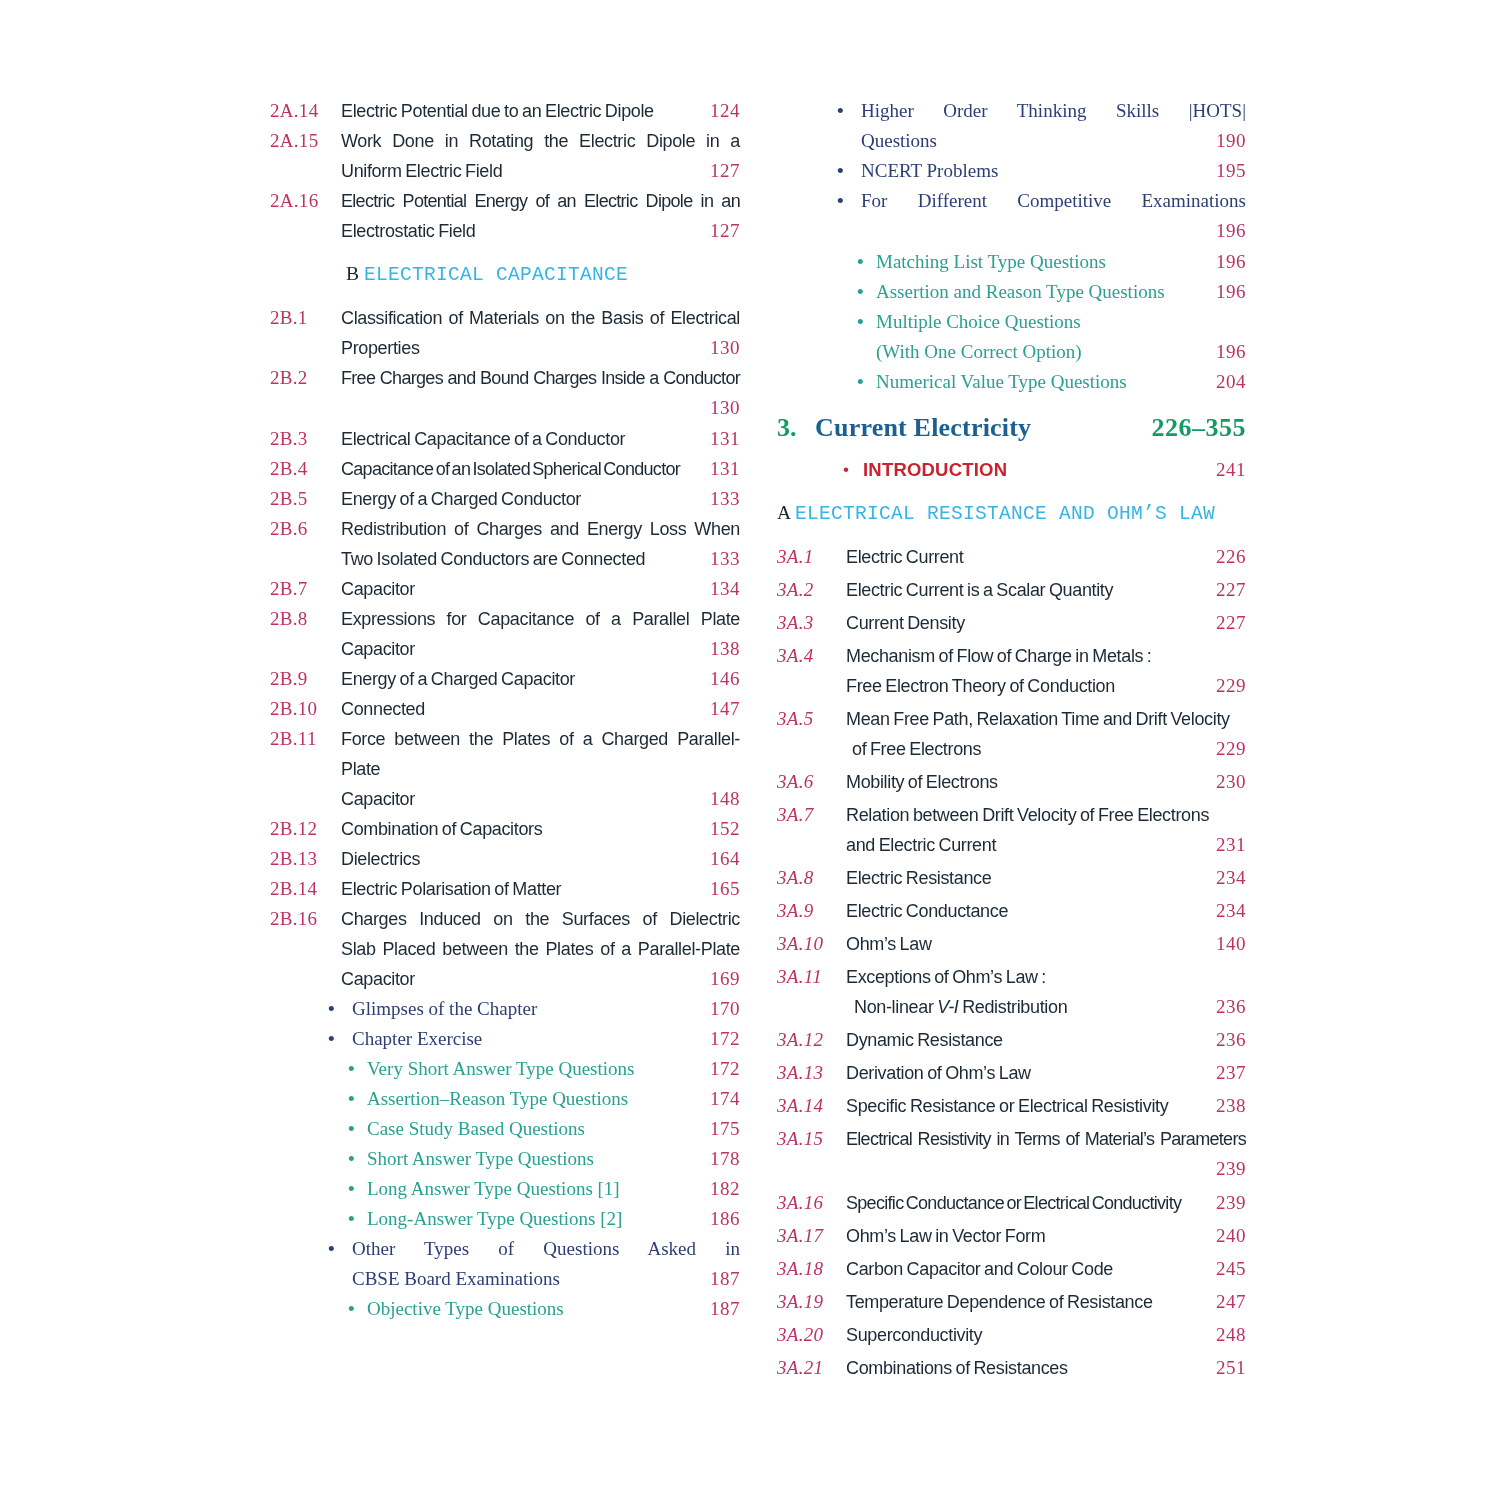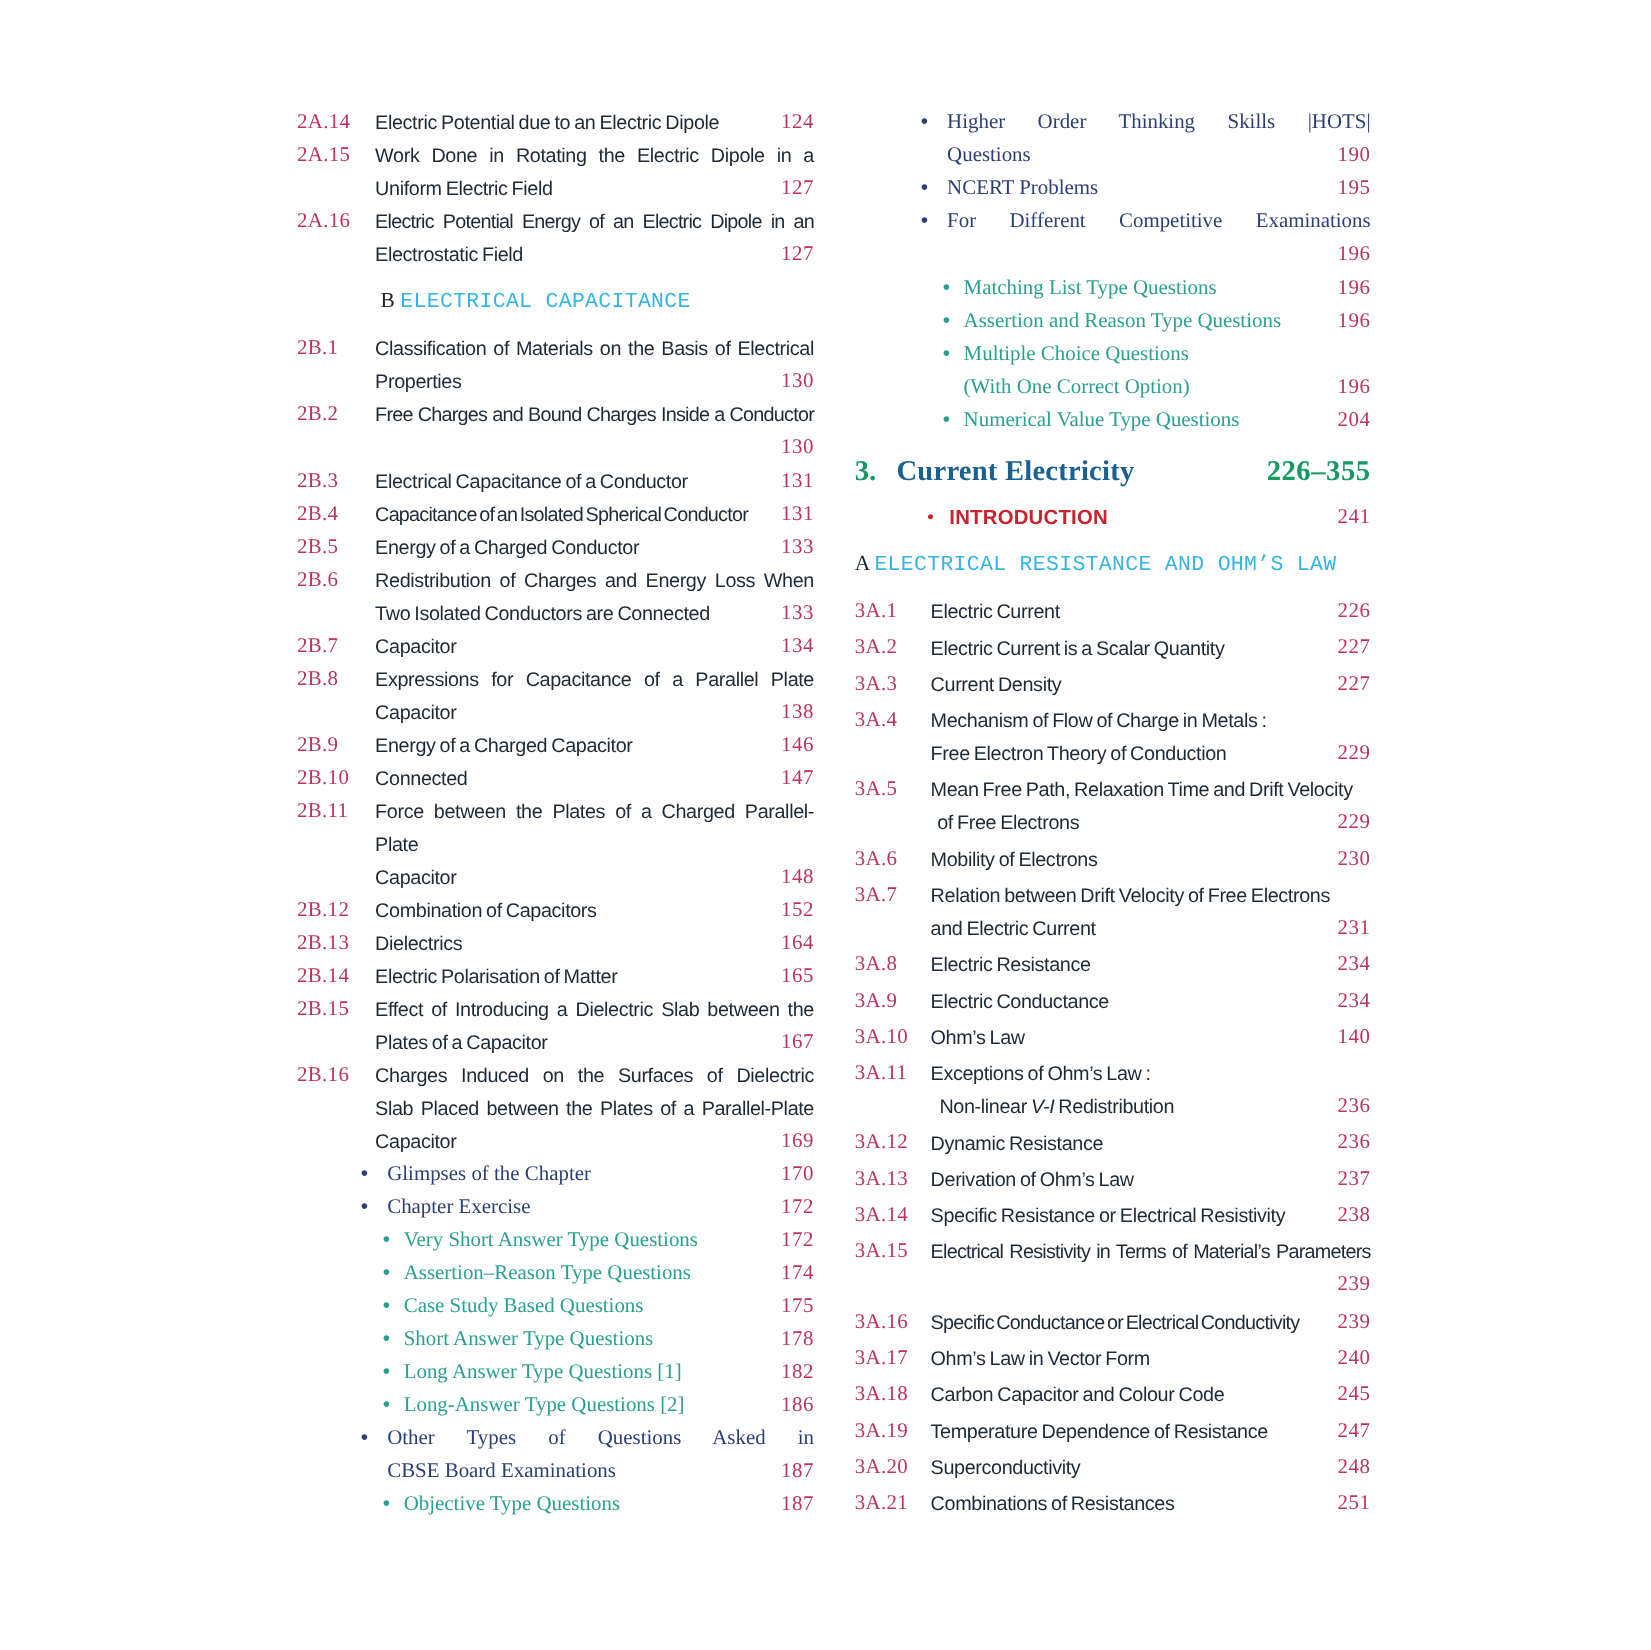--- a/index.html
+++ b/index.html
@@ -10,21 +10,21 @@
   .col{position:absolute;top:96px;}
   #col-left{left:270px;width:470px;}
   #col-right{left:777px;width:469px;}
 
   .entry{position:relative;display:flow-root;}
   .entry .num{
     position:absolute;left:0;top:0;width:62px;
     font-family:"Liberation Serif",serif;font-size:19px;line-height:30px;
     color:var(--crimson);letter-spacing:0.3px;
   }
-  #col-right .entry .num{width:60px;}
+  #col-right .entry .num{width:60px;font-style:italic;}
   .entry.item{padding-left:71px;}
   #col-right .entry.item{padding-left:69px;margin-bottom:3px;}
 
   .line{
     line-height:30px;font-size:18px;color:var(--ink);
     letter-spacing:-0.35px;word-spacing:-1px;text-align:left;
   }
   .line.stretch{text-align:justify;text-align-last:justify;}
   .line.tight{letter-spacing:-0.7px;word-spacing:-2px;}
   .txt{display:inline;}
@@ -151,25 +151,20 @@
     </div>
     <div class="entry item">
       <span class="num">2B.13</span>
       <div class="line"><span class="page">164</span><span class="txt">Dielectrics</span></div>
     </div>
     <div class="entry item">
       <span class="num">2B.14</span>
       <div class="line"><span class="page">165</span><span class="txt">Electric Polarisation of Matter</span></div>
     </div>
     <div class="entry item">
-      <span class="num">2B.15</span>
-      <div class="line stretch"><span class="txt">Effect of Introducing a Dielectric Slab between the</span></div>
-      <div class="line"><span class="page">167</span><span class="txt">Plates of a Capacitor</span></div>
-    </div>
-    <div class="entry item">
       <span class="num">2B.16</span>
       <div class="line stretch"><span class="txt">Charges Induced on the Surfaces of Dielectric</span></div>
       <div class="line stretch"><span class="txt">Slab Placed between the Plates of a Parallel-Plate</span></div>
       <div class="line"><span class="page">169</span><span class="txt">Capacitor</span></div>
     </div>
     <div class="entry b1">
       <span class="bullet">•</span>
       <div class="line"><span class="page">170</span><span class="txt">Glimpses of the Chapter</span></div>
     </div>
     <div class="entry b1">

